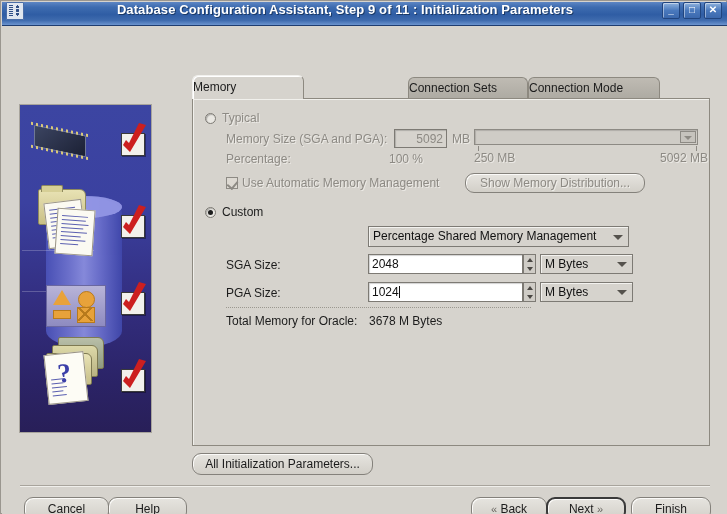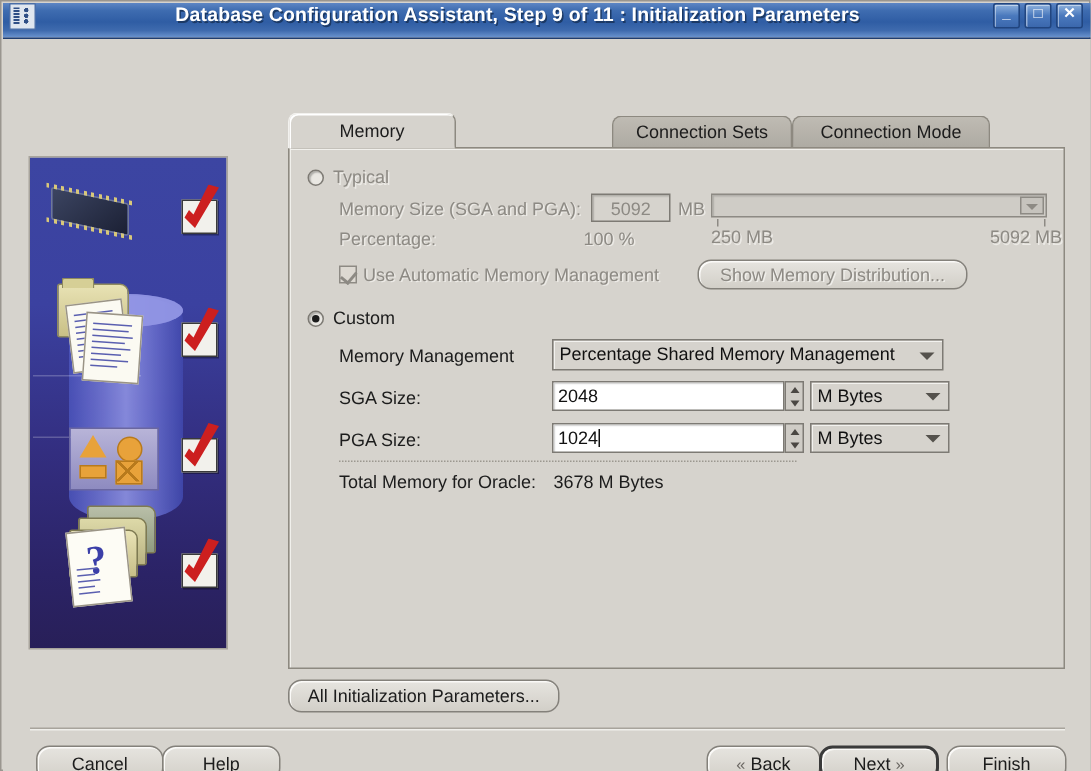--- a/index.html
+++ b/index.html
@@ -121,21 +121,21 @@
   .chk{
     position:absolute;right:6px;width:22px;height:21px;
     background:#f2f1ec;border:1px solid #3a3a3a;
     box-shadow:1px 1px 0 rgba(0,0,0,.35);
   }
   .chk svg{position:absolute;left:-5px;top:-11px;}
   
   .tabs{position:absolute;left:190px;top:49px;width:518px;height:24px;}
   .tab{
     position:absolute;top:2px;height:22px;line-height:21px;
-    font-size:12px;color:#1c1c1c;text-align:center;
+    font-size:12px;color:#1c1c1c;
     background:linear-gradient(to bottom,#bfbbb3,#adaaa2);
     border:1px solid #8d8980;border-bottom:none;
     border-radius:6px 6px 0 0;box-sizing:border-box;
   }
   .tab.active{
     top:0;height:24px;line-height:23px;
     background:#d6d3cd;border-color:#f2f1ee #8d8980 #d6d3cd #f2f1ee;
     box-shadow:inset 1px 1px 0 #fff;
     z-index:3;
   }
@@ -164,21 +164,21 @@
   .cbox:after{
     content:"";position:absolute;left:2px;top:1px;width:5px;height:8px;
     border:solid #8d8a84;border-width:0 2px 2px 0;transform:rotate(40deg);
   }
   .tfield{
     position:absolute;background:#ffffff;border:1px solid #7d7a74;
     box-shadow:inset 1px 1px 1px rgba(0,0,0,.18);
     font-size:12px;color:#111;line-height:18px;padding:0 3px;
     box-sizing:border-box;white-space:nowrap;overflow:hidden;
   }
-  .tfield.dis{background:#d6d3cd;color:#8d8a84;text-align:center;}
+  .tfield.dis{background:#d6d3cd;color:#8d8a84;text-align:right;}
   .caret{display:inline-block;width:1px;height:12px;background:#111;vertical-align:-2px;}
   .combo{
     position:absolute;background:#d6d3cd;border:1px solid #7d7a74;
     box-shadow:inset 1px 1px 0 #f3f2ef;
     font-size:12px;color:#111;line-height:19px;padding:0 4px;
     box-sizing:border-box;white-space:nowrap;
   }
   .combo .arrow{
     position:absolute;right:5px;top:50%;margin-top:-2px;
     width:0;height:0;border-left:5px solid transparent;border-right:5px solid transparent;
@@ -344,21 +344,20 @@
       <div class="lbl dis" style="left:33px;top:53px;">Percentage:</div>
       <div class="lbl dis" style="left:196px;top:53px;">100 %</div>
 
       <div class="cbox" style="left:33px;top:78px;"></div>
       <div class="lbl dis" style="left:49px;top:77px;">Use Automatic Memory Management</div>
       <div class="btn dis" style="left:272px;top:74px;width:180px;height:20px;line-height:18px;">Show Memory Distribution...</div>
 
       <div class="radio on" style="left:12px;top:108px;"></div>
       <div class="lbl" style="left:29px;top:106px;">Custom</div>
 
-      <div class="lbl" style="left:33px;top:131px;">Memory Management</div>
       <div class="combo" style="left:175px;top:127px;width:261px;height:21px;">
         <span>Percentage Shared Memory Management</span>
         <span class="arrow"></span>
       </div>
 
       <div class="lbl" style="left:33px;top:159px;">SGA Size:</div>
       <div class="tfield" style="left:175px;top:155px;width:155px;height:20px;line-height:19px;">2048</div>
       <div class="spin" style="left:330px;top:155px;height:20px;">
         <div class="up"></div>
           <div class="dn"></div>

